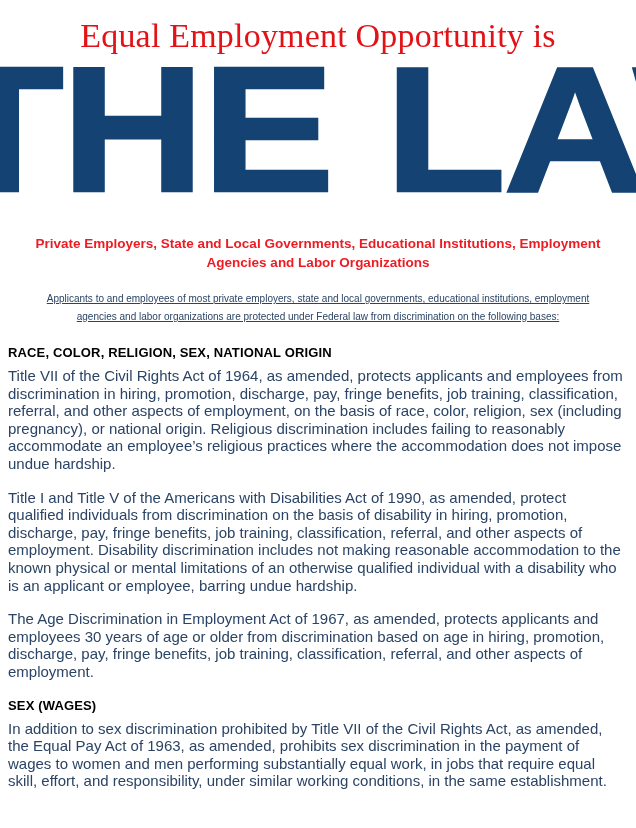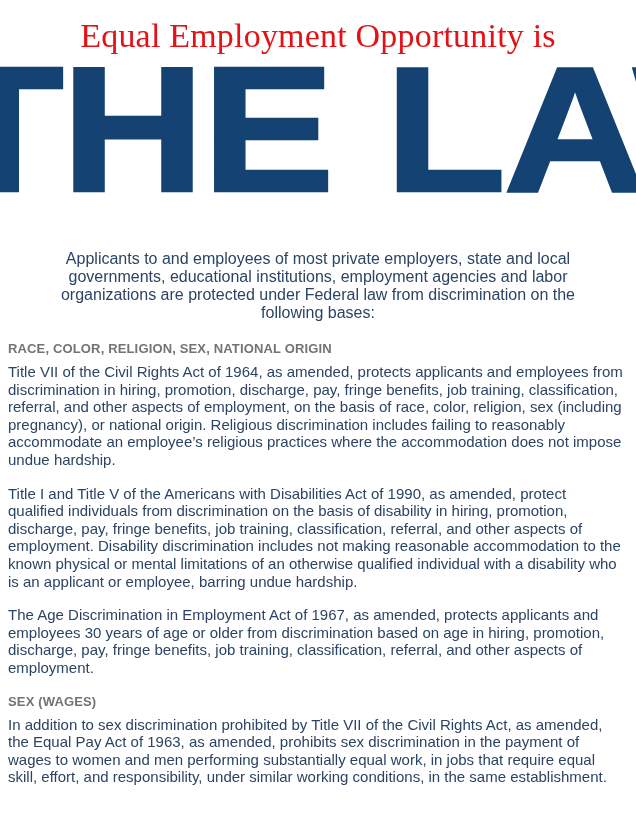--- a/index.html
+++ b/index.html
@@ -64,39 +64,40 @@
     font-size: 13.5px;
     line-height: 19px;
     text-align: center;
     padding: 0 26px;
     margin-top: 2px;
   }
 
   
   .intro {
     color: #2B4465;
-    font-size: 16px;
+    font-size: 10px;
     line-height: 18px;
     text-align: center;
     padding: 0 34px;
     margin-top: 18px;
+    text-decoration: underline;
   }
 
   
   .sections {
     padding: 0 10px 0 8px;
     margin-top: 18px;
   }
 
   .section {
     margin-bottom: 16px;
   }
 
   .section-heading {
-    color: #737373;
+    color: #000000;
     font-weight: bold;
     font-size: 13px;
     line-height: 17px;
     letter-spacing: 0.15px;
     margin-bottom: 6px;
   }
 
   .section-body {
     color: #2B4465;
     font-size: 15px;
@@ -109,20 +110,21 @@
 
 <div class="poster">
 
   <div class="masthead">
     <div class="eeo-line">Equal Employment Opportunity is</div>
     <div class="the-law">THE LAW</div>
   </div>
 
   <div class="masthead-spacer"></div>
 
+  <div class="audience-line">Private Employers, State and Local Governments, Educational Institutions, Employment Agencies and Labor Organizations</div>
 
   <div class="intro">Applicants to and employees of most private employers, state and local governments, educational institutions, employment agencies and labor organizations are protected under Federal law from discrimination on the following bases:</div>
 
   <div class="sections">
 
     <div class="section">
       <div class="section-heading">RACE, COLOR, RELIGION, SEX, NATIONAL ORIGIN</div>
       <div class="section-body">Title VII of the Civil Rights Act of 1964, as amended, protects applicants and employees from discrimination in hiring, promotion, discharge, pay, fringe benefits, job training, classification, referral, and other aspects of employment, on the basis of race, color, religion, sex (including pregnancy), or national origin. Religious discrimination includes failing to reasonably accommodate an employee’s religious practices where the accommodation does not impose undue hardship.</div>
     </div>
 

